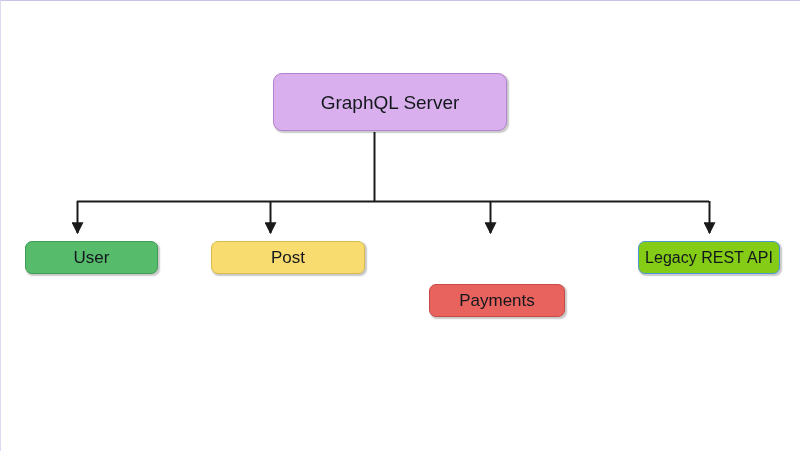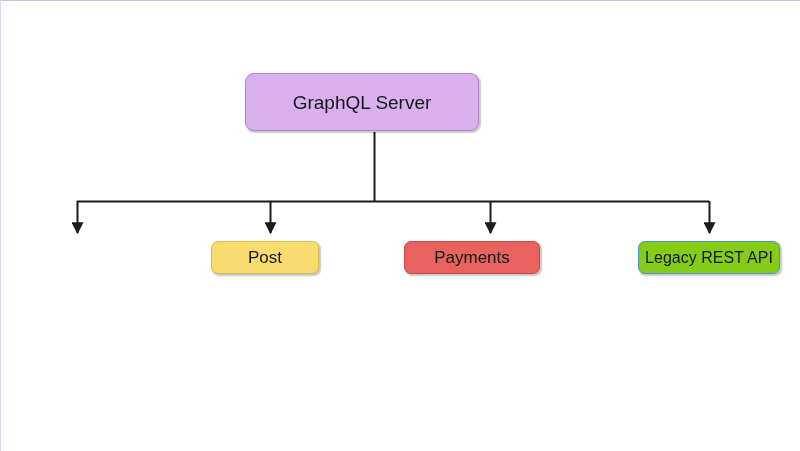--- a/index.html
+++ b/index.html
@@ -46,21 +46,21 @@
     white-space: nowrap;
     box-shadow: 1.5px 1.5px 1.5px rgba(0,0,0,0.22);
   }
 
   .node-label {
     display: block;
     line-height: 1;
   }
 
   .node-root {
-    left: 244px;
+    left: 272px;
     top: 72px;
     width: 234px;
     height: 58px;
     background: #d9b0ed;
     border: 1.3px solid #b583cd;
     border-radius: 9px;
     font-size: 19px;
   }
 
   .node-leaf {
@@ -71,30 +71,31 @@
 
   .node-user {
     left: 24px;
     width: 133px;
     background: #56bb6b;
     border: 1.3px solid #3f9b53;
   }
 
   .node-post {
     left: 210px;
-    width: 108px;
+    width: 154px;
     background: #f8dc6f;
     border: 1.3px solid #d9bc4c;
   }
 
   .node-payments {
-    left: 403px;
+    left: 428px;
     width: 136px;
     background: #e8635e;
     border: 1.3px solid #c94a45;
+    margin-top: 43px;
   }
 
   .node-legacy {
     left: 637px;
     width: 142px;
     background: #84cc16;
     border: 1.3px solid #4897d4;
     font-size: 16px;
   }
 </style>
@@ -120,20 +121,23 @@
 
     <path d="M 489.5 200 L 489.5 232" stroke="#1a1a1a" stroke-width="2" fill="none" marker-end="url(#arrowhead)"></path>
 
     <path d="M 708.5 200 L 708.5 232" stroke="#1a1a1a" stroke-width="2" fill="none" marker-end="url(#arrowhead)"></path>
   </svg>
 
   <div class="node node-root">
     <span class="node-label">GraphQL Server</span>
   </div>
 
+  <div class="node node-leaf node-user">
+    <span class="node-label">User</span>
+  </div>
 
   <div class="node node-leaf node-post">
     <span class="node-label">Post</span>
   </div>
 
   <div class="node node-leaf node-payments">
     <span class="node-label">Payments</span>
   </div>
 
   <div class="node node-leaf node-legacy">

